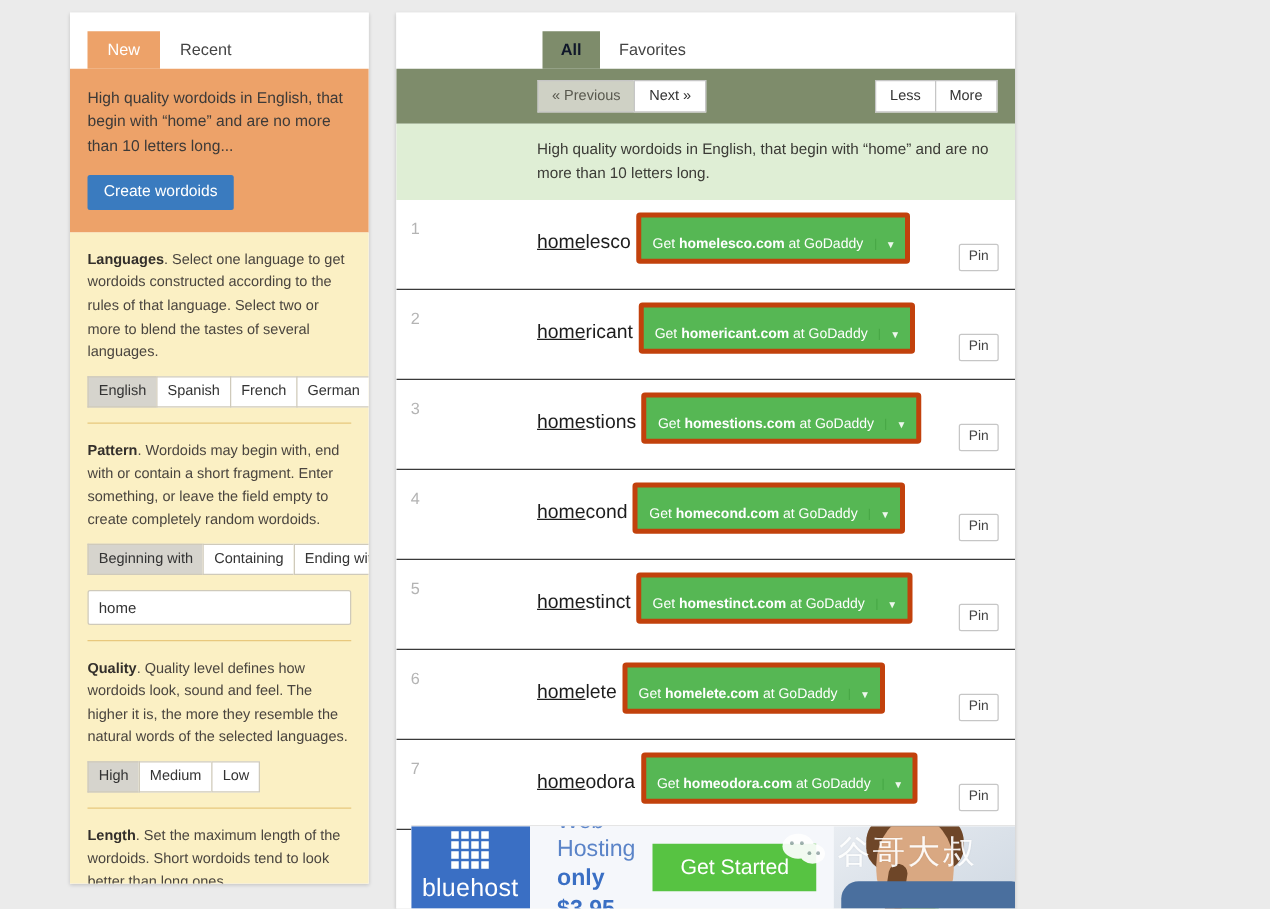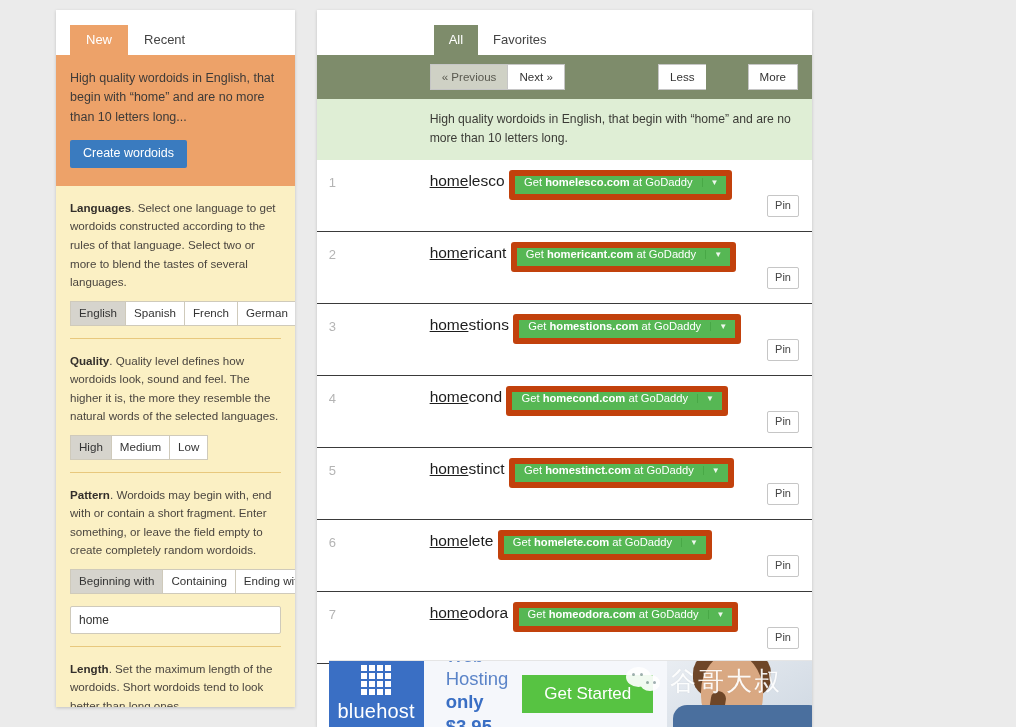--- a/index.html
+++ b/index.html
@@ -129,30 +129,30 @@
     align-items: flex-end;
     padding-left: 117px;
   }
   .r-tab {
     padding: 8px 15px 9px 15px;
     font-size: 13px;
     color: #444;
     cursor: pointer;
     line-height: 1;
   }
-  .r-tab.active-green { background: #7e8c6b; color: #ffffff; }
+  .r-tab.active-green { background: #7e8c6b; color: #0f172a; font-weight: bold; }
   .toolbar {
     background: #7e8c6b;
     height: 44px;
     display: flex;
     align-items: center;
     padding: 0 14px 0 113px;
   }
   .tb-left { display: flex; }
-  .tb-right { margin-left: auto; display: flex; gap: 42px; }
+  .tb-right { margin-left: auto; display: flex; }
   .tb-btn {
     font-size: 11.6px;
     padding: 5px 11px 6px 11px;
     background: #ffffff;
     border: 1px solid #c6c6c6;
     border-right: none;
     color: #333;
     cursor: pointer;
     line-height: 1.2;
     white-space: nowrap;
@@ -187,25 +187,25 @@
     color: #1d1d1d;
     margin-bottom: 9px;
     cursor: pointer;
     display: inline-block;
   }
   .word .pfx { text-decoration: underline; }
   .get-btn {
     display: inline-flex;
     align-items: center;
     background: #56b754;
-    border: 6px solid #c2410c;
+    border: 4px solid #c2410c;
     border-radius: 3px;
     color: #fff;
     font-size: 11.2px;
-    padding: 0 0 5px 0;
+    padding: 15px 0 5px 0;
     cursor: pointer;
     line-height: 1.2;
   }
   .get-btn .lbl { padding: 0 9px 0 9px; }
   .get-btn .lbl b { font-weight: bold; }
   .get-btn .caret {
     border-left: 1px solid #47a745;
     padding: 0 8px 0 8px;
     font-size: 8px;
     opacity: .9;
@@ -369,39 +369,39 @@
           <div class="seg selected">English</div>
           <div class="seg">Spanish</div>
           <div class="seg">French</div>
           <div class="seg">German</div>
           <div class="seg">German</div>
         </div>
       </div>
 
       <div class="opt-section">
         <div class="opt-desc">
+          <b>Pattern</b><span>. Wordoids may begin with, end with or contain a short fragment. Enter something, or leave the field empty to create completely random wordoids.</span>
+        </div>
+        <div class="seg-group">
+          <div class="seg selected">Beginning with</div>
+          <div class="seg">Containing</div>
+          <div class="seg">Ending with</div>
+        </div>
+        <input class="text-input" type="text" value="home" style="">
+      </div>
+
+      <div class="opt-section">
+        <div class="opt-desc">
           <b>Quality</b><span>. Quality level defines how wordoids look, sound and feel. The higher it is, the more they resemble the natural words of the selected languages.</span>
         </div>
         <div class="seg-group">
           <div class="seg selected">High</div>
           <div class="seg">Medium</div>
           <div class="seg">Low</div>
         </div>
-      </div>
-
-      <div class="opt-section">
-        <div class="opt-desc">
-          <b>Pattern</b><span>. Wordoids may begin with, end with or contain a short fragment. Enter something, or leave the field empty to create completely random wordoids.</span>
-        </div>
-        <div class="seg-group">
-          <div class="seg selected">Beginning with</div>
-          <div class="seg">Containing</div>
-          <div class="seg">Ending with</div>
-        </div>
-        <input class="text-input" type="text" value="home" style="">
       </div>
 
       <div class="opt-section">
         <div class="opt-desc">
           <b>Length</b><span>. Set the maximum length of the wordoids. Short wordoids tend to look better than long ones.</span>
         </div>
         <div class="seg-group">
           <div class="seg num">5</div>
           <div class="seg num">6</div>
           <div class="seg num">7</div>

